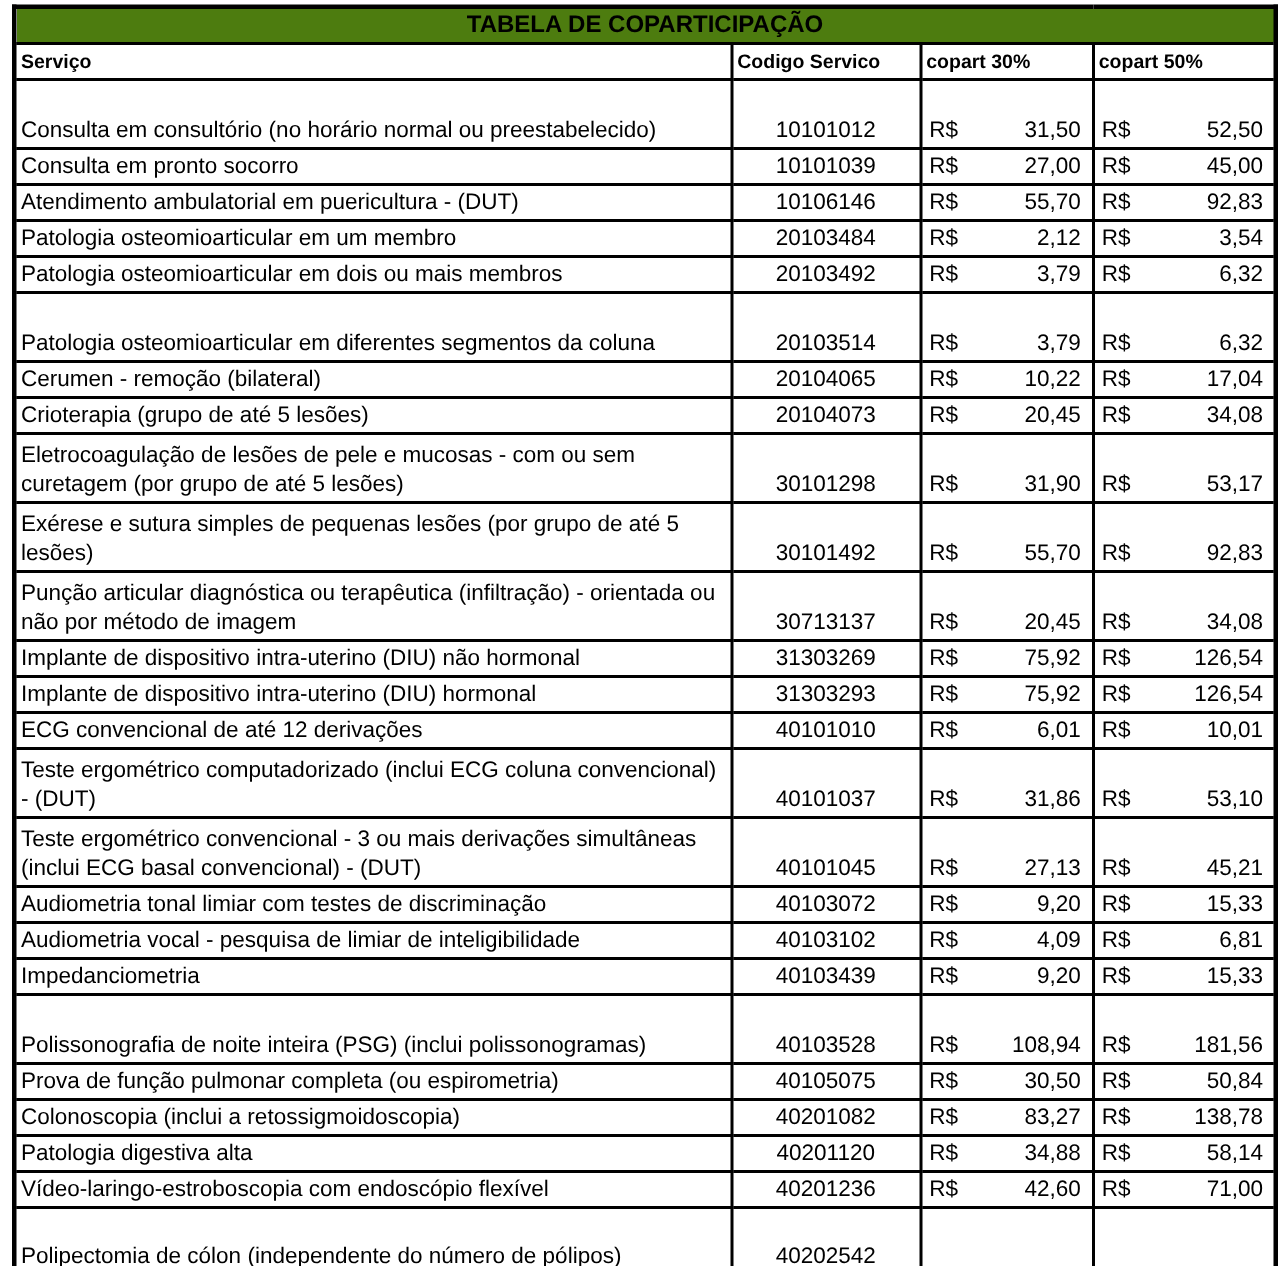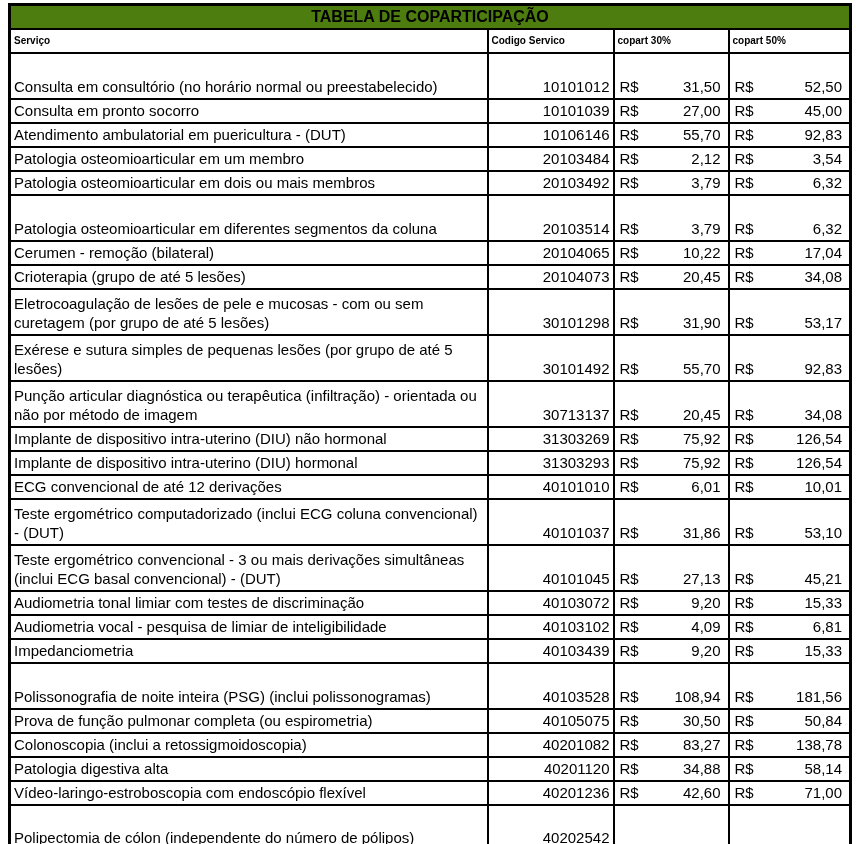--- a/index.html
+++ b/index.html
@@ -32,26 +32,26 @@
     text-align: center;
     vertical-align: middle;
     font-weight: bold;
     font-size: 16px;
     padding: 0;
   }
   tr.head-row th {
     height: 22px;
     text-align: left;
     font-weight: bold;
-    font-size: 10px;
+    font-size: 13px;
   }
   tbody tr { height: 22px; }
   tbody tr.tall { height: 46px; }
   td.svc  { text-align: left; }
-  td.code { text-align: right; }
+  td.code { text-align: center; }
   td.money { padding-left: 5px; padding-right: 7px; }
   td.money .cur { float: left; }
   td.money .val { float: right; }
 </style>
 </head>
 <body>
 
 <table class="copart">
   <colgroup>
     <col style="width:478px">

